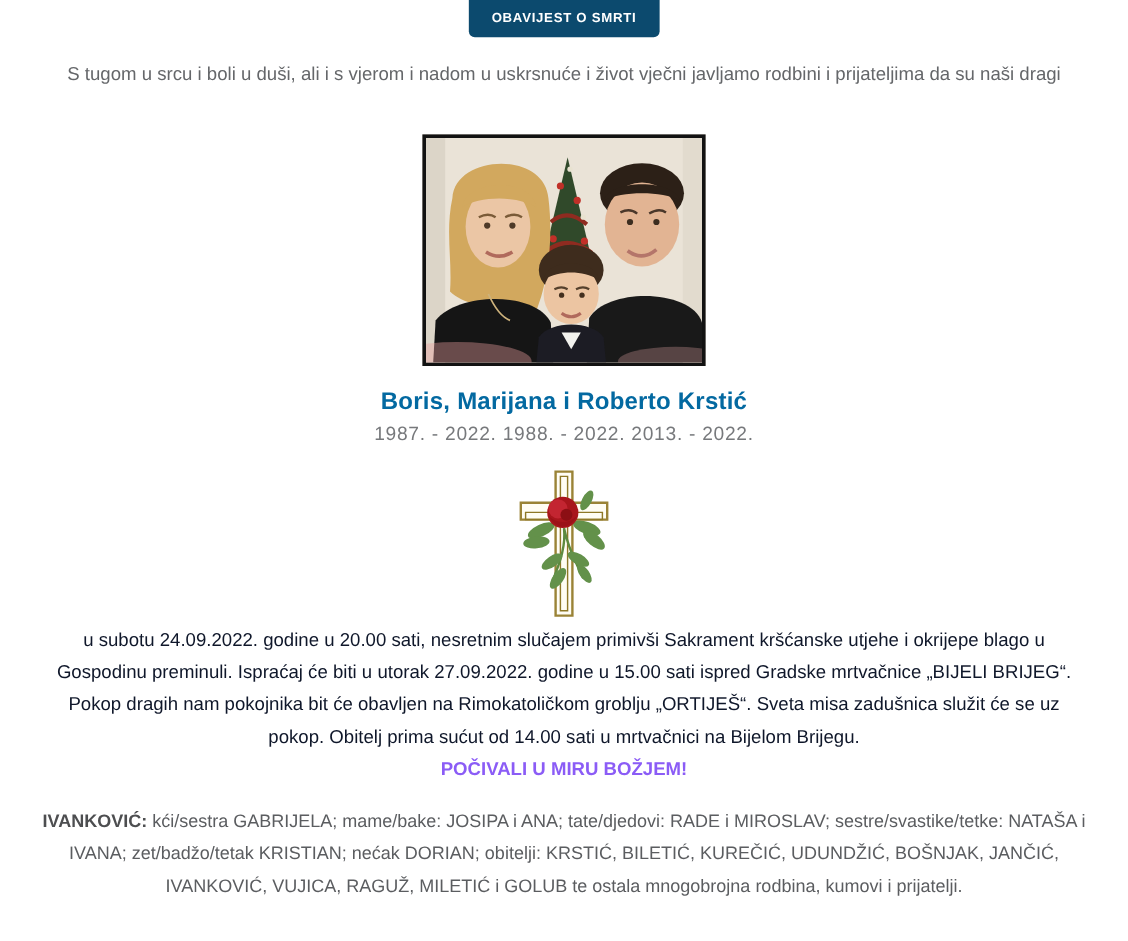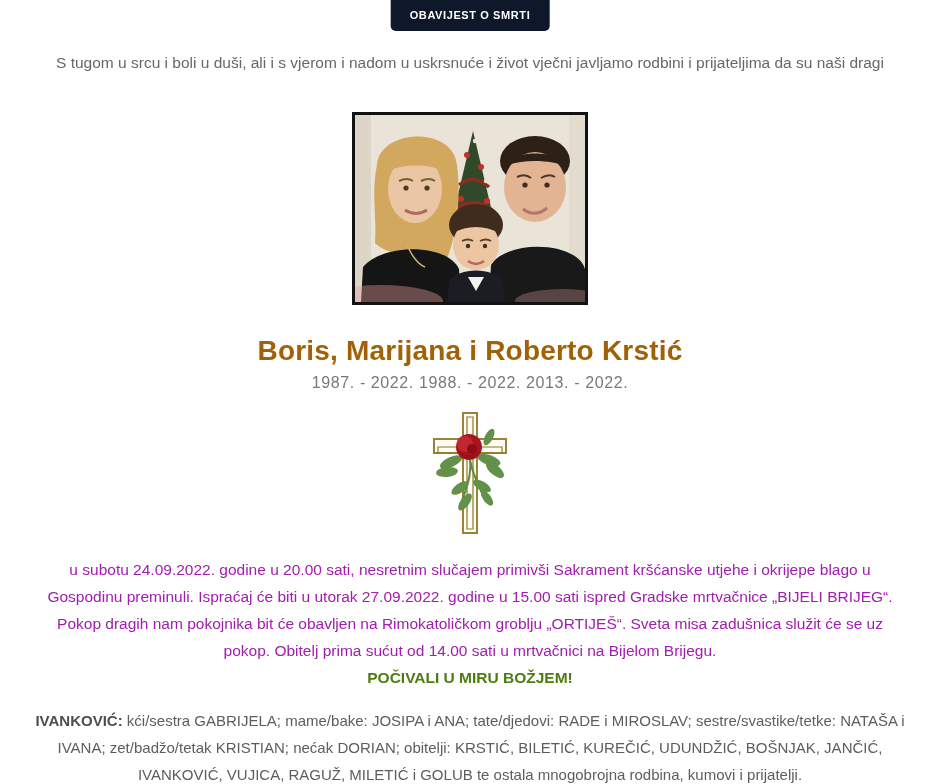--- a/index.html
+++ b/index.html
@@ -8,21 +8,21 @@
     width: 940px; height: 784px;
     position: relative;
     overflow: hidden;
     font-family: "Liberation Sans", "DejaVu Sans", sans-serif;
     color: #65676a;
   }
   .banner {
     position: absolute;
     top: 0; left: 50%;
     transform: translateX(-50%);
-    background: #0f172a;
+    background: #0c4a6e;
     color: #ffffff;
     font-size: 11px;
     font-weight: bold;
     letter-spacing: 0.6px;
     padding: 9px 19px 10px;
     border-radius: 0 0 5px 5px;
     white-space: nowrap;
   }
   .content {
     text-align: center;
@@ -36,57 +36,57 @@
   }
   .photo-frame {
     margin: 38px auto 0;
     width: 236px; height: 193px;
     border: 3px solid #121212;
     background: #e9e2d6;
     line-height: 0;
   }
   .photo-frame svg { display: block; }
   .names-title {
-    margin-top: 30px;
-    font-size: 28px;
-    font-weight: bold;
-    color: #a16207;
+    margin-top: 19px;
+    font-size: 20px;
+    font-weight: bold;
+    color: #0369a1;
     letter-spacing: 0.2px;
   }
   .years {
     margin-top: 7px;
     font-size: 16px;
     color: #77797c;
     letter-spacing: 0.6px;
   }
   .cross-wrap {
     margin-top: 18px;
     height: 126px;
   }
   .formal-names {
     margin-top: 16px;
     font-size: 15px;
     font-weight: bold;
     color: #565759;
     letter-spacing: 0.2px;
   }
   .announcement {
-    margin: 20px auto 0;
+    margin: 4px auto 0;
     width: 872px;
     font-size: 15.5px;
     line-height: 27px;
-    color: #a21caf;
+    color: #0f172a;
   }
   .rip {
     width: 872px;
     margin: 0 auto;
     font-size: 15.5px;
     line-height: 27px;
     font-weight: bold;
-    color: #4d7c0f;
+    color: #8b5cf6;
   }
   .mourners {
     margin: 16px auto 0;
     width: 876px;
     font-size: 15px;
     line-height: 27px;
     color: #5b5d60;
   }
   .mourners .label { font-weight: bold; color: #4d4e50; }
 </style>

